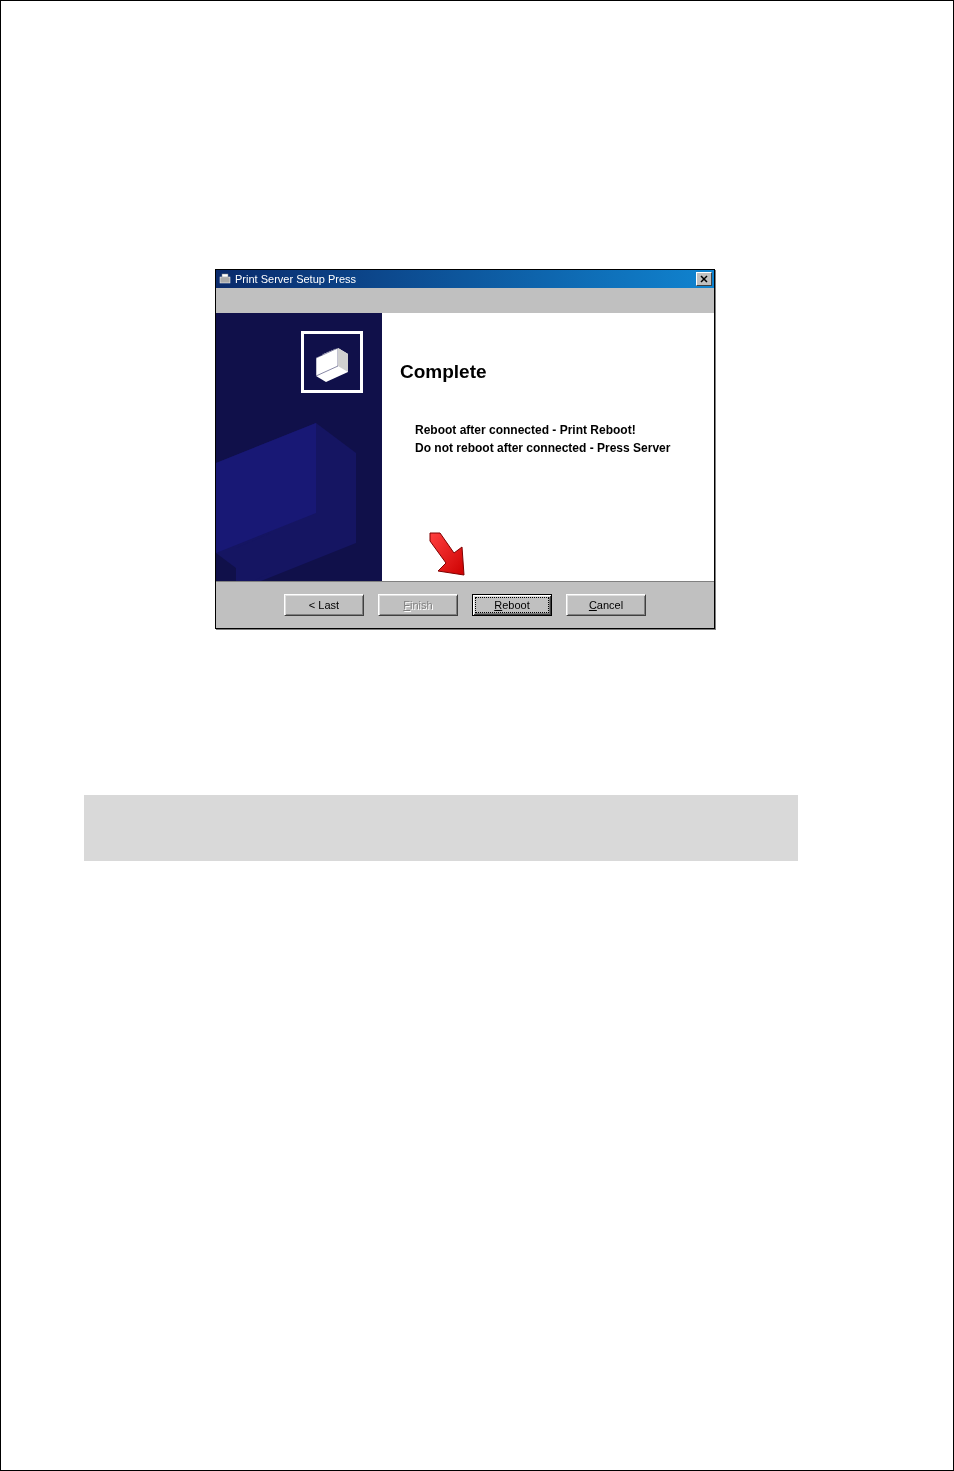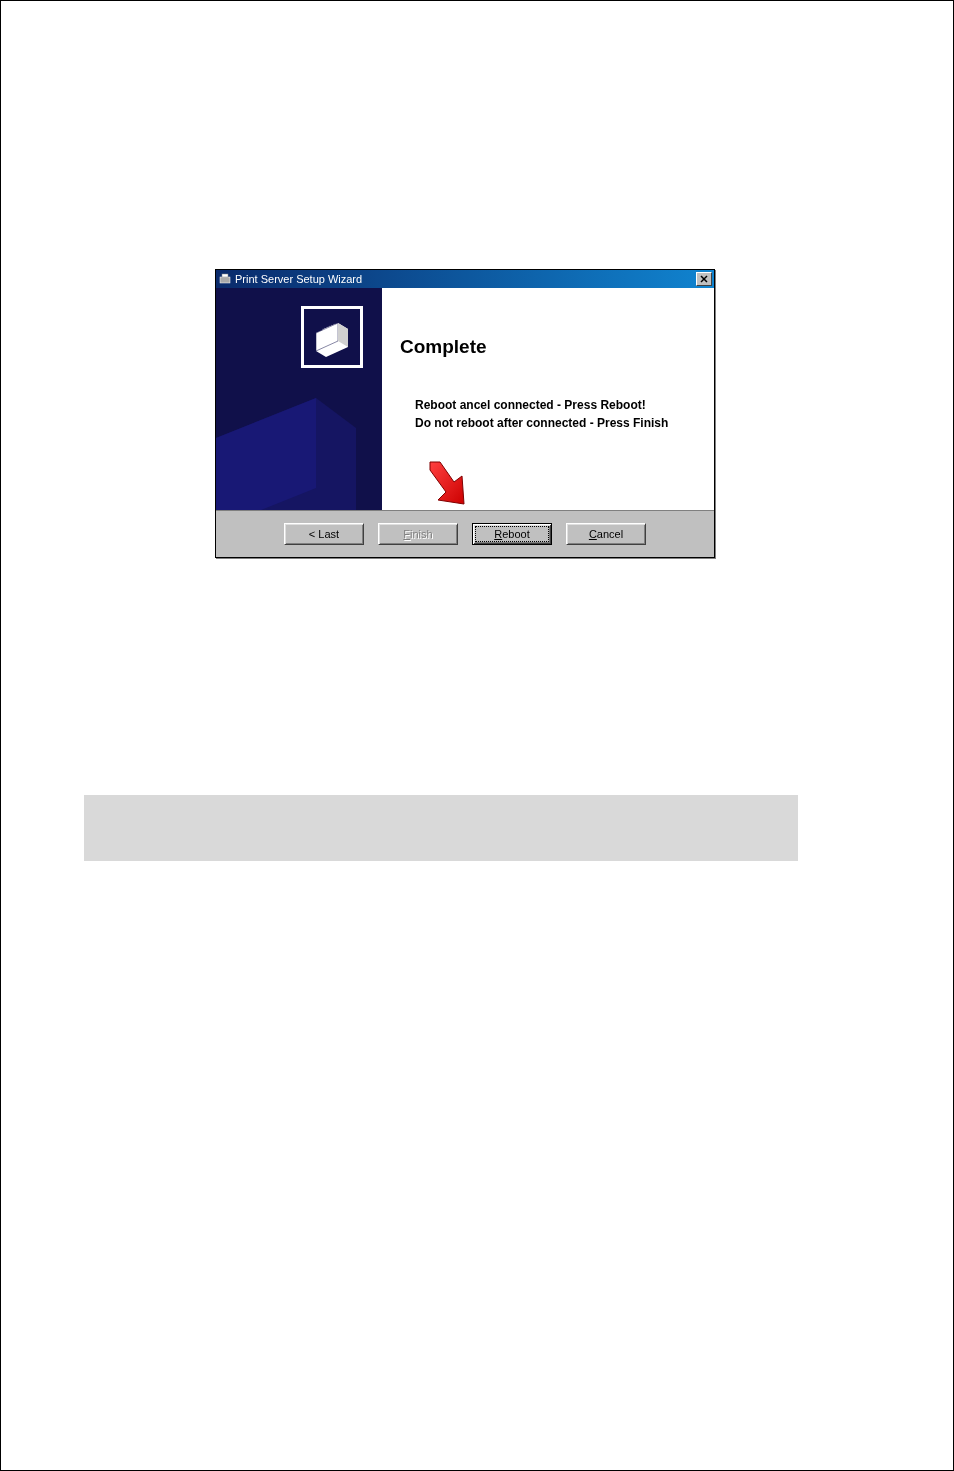--- a/index.html
+++ b/index.html
@@ -69,21 +69,22 @@
       justify-content: center;
       font-size: 10px;
       font-weight: bold;
       font-family: "Marlett", sans-serif;
       cursor: pointer;
     }
     
     .dialog-body {
       display: flex;
       background: #404040;
-      height: 222px;
+      height: 268px;
+      margin-top: 25px;
     }
     
     .sidebar-panel {
       width: 166px;
       background: #10104a;
       position: relative;
       overflow: hidden;
     }
     
     .printer-icon-box {
@@ -197,21 +198,21 @@
 <div class="dialog-window">
 
   <div class="title-bar">
     <div class="title-bar-left">
       <div class="title-icon">
         <svg viewBox="0 0 14 14">
           <rect x="2" y="5" width="10" height="6" fill="#aaa" stroke="#fff" stroke-width="0.5"></rect>
           <rect x="4" y="2" width="6" height="3" fill="#fff" stroke="#888" stroke-width="0.5"></rect>
         </svg>
       </div>
-      <span class="title-text">Print Server Setup Wizard</span>
+      <span class="title-text">Print Server Setup Press</span>
     </div>
     <div class="close-button">
       <svg width="8" height="8" viewBox="0 0 8 8">
         <line x1="1" y1="1" x2="7" y2="7" stroke="#000" stroke-width="1.5"></line>
         <line x1="7" y1="1" x2="1" y2="7" stroke="#000" stroke-width="1.5"></line>
       </svg>
     </div>
   </div>
 
   <div class="dialog-body">
@@ -228,22 +229,22 @@
           <polygon points="12,14 26,8 26,18 12,24" fill="#ffffff" stroke="#10104a" stroke-width="1"></polygon>
           <polygon points="6,18 28,8 28,26 6,36" fill="#ffffff" stroke="#10104a" stroke-width="0.5"></polygon>
           <polygon points="28,8 38,14 38,32 28,26" fill="#d0d0d0"></polygon>
         </svg>
       </div>
     </div>
 
     <div class="content-panel">
       <div class="heading">Complete</div>
       <div class="body-text">
-        <div>Reboot ancel connected - Press Reboot!</div>
-        <div>Do not reboot after connected - Press Finish</div>
+        <div>Reboot after connected - Print Reboot!</div>
+        <div>Do not reboot after connected - Press Server</div>
       </div>
 
       <svg class="red-arrow" width="50" height="50" viewBox="0 0 50 50">
         <defs>
           <linearGradient id="arrowGrad" x1="0%" y1="0%" x2="100%" y2="100%">
             <stop offset="0%" stop-color="#ff4040"></stop>
             <stop offset="100%" stop-color="#cc0000"></stop>
           </linearGradient>
         </defs>
         <polygon points="8,2 18,2 32,22 40,16 42,44 16,40 24,32 8,10" fill="url(#arrowGrad)" stroke="#800000" stroke-width="1"></polygon>

